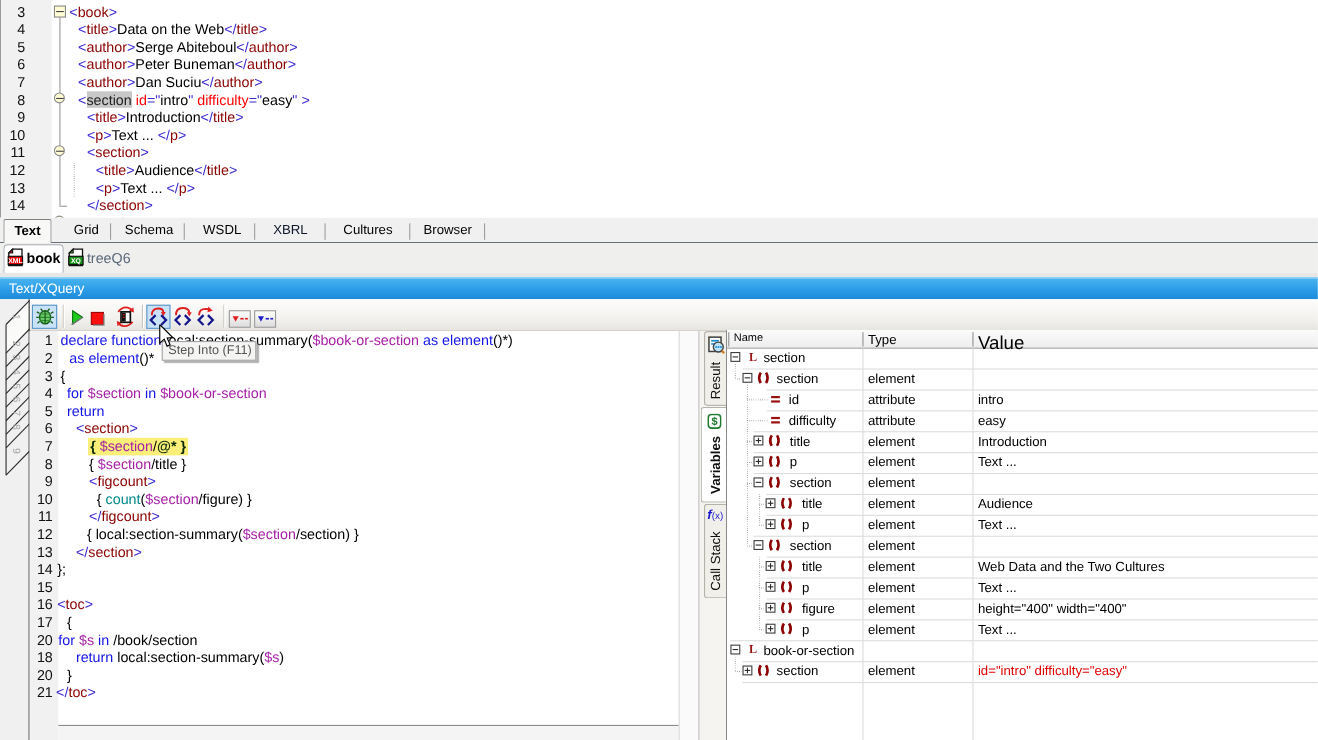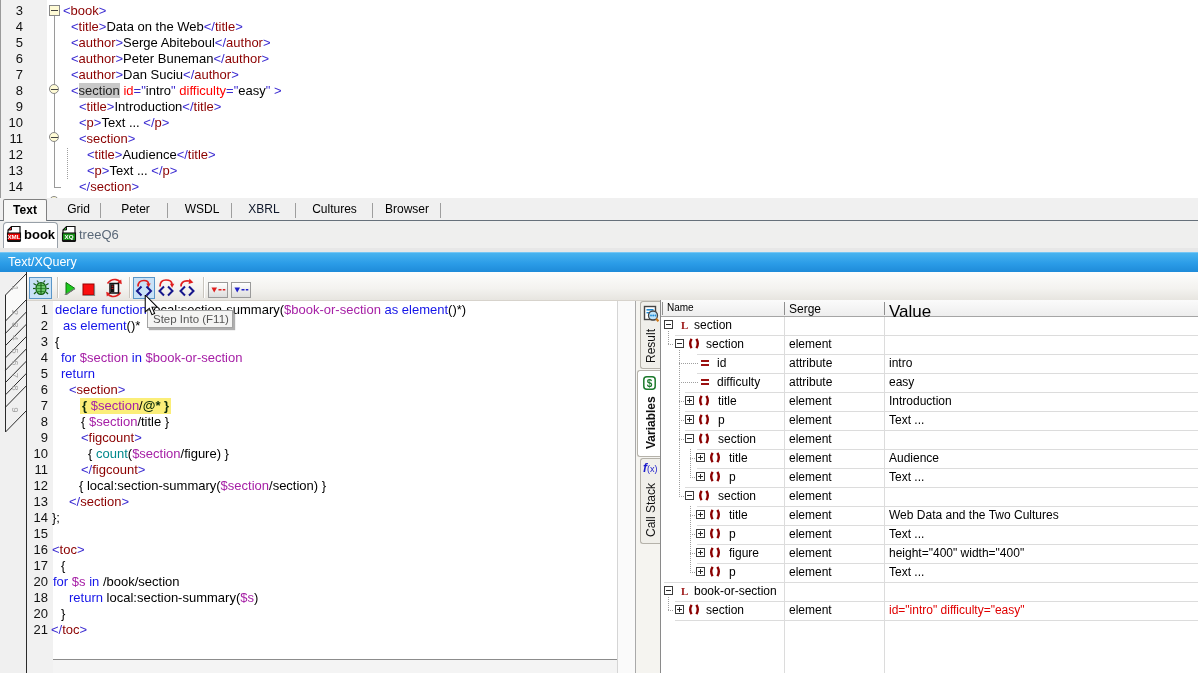--- a/index.html
+++ b/index.html
@@ -59,21 +59,21 @@
     <div class="cl" style="left:79px;top:115px"><span class="br">&lt;</span><span class="el">p</span><span class="br">&gt;</span>Text ... <span class="br">&lt;/</span><span class="el">p</span><span class="br">&gt;</span></div>
     <div class="cl" style="left:79px;top:131px"><span class="br">&lt;</span><span class="el">section</span><span class="br">&gt;</span></div>
     <div class="cl" style="left:87px;top:147px"><span class="br">&lt;</span><span class="el">title</span><span class="br">&gt;</span>Audience<span class="br">&lt;/</span><span class="el">title</span><span class="br">&gt;</span></div>
     <div class="cl" style="left:87px;top:163px"><span class="br">&lt;</span><span class="el">p</span><span class="br">&gt;</span>Text ... <span class="br">&lt;/</span><span class="el">p</span><span class="br">&gt;</span></div>
     <div class="cl" style="left:79px;top:179px"><span class="br">&lt;/</span><span class="el">section</span><span class="br">&gt;</span></div>
     <div class="cl" style="left:79px;top:195px"><span class="br">&lt;</span><span class="el">section</span><span class="br">&gt;</span></div>
   </div>
 <div class="abs" style="left:0;top:198px;width:1198px;height:23px;background:#f0f0f0"></div>
 <div class="abs" style="left:0;top:220px;width:1198px;height:1px;background:#66707a"></div>
 <div class="abs" style="left:33.5px;top:202px;width:90px;text-align:center;font-size:12px;color:#000">Grid</div>
-<div class="abs" style="left:90.5px;top:202px;width:90px;text-align:center;font-size:12px;color:#000">Peter</div>
+<div class="abs" style="left:90.5px;top:202px;width:90px;text-align:center;font-size:12px;color:#000">Schema</div>
 <div class="abs" style="left:157px;top:202px;width:90px;text-align:center;font-size:12px;color:#000">WSDL</div>
 <div class="abs" style="left:219px;top:202px;width:90px;text-align:center;font-size:12px;color:#0f172a">XBRL</div>
 <div class="abs" style="left:289.5px;top:202px;width:90px;text-align:center;font-size:12px;color:#000">Cultures</div>
 <div class="abs" style="left:362px;top:202px;width:90px;text-align:center;font-size:12px;color:#000">Browser</div>
 <div class="abs" style="left:100px;top:203px;width:1px;height:15px;background:#9e9e9e"></div>
 <div class="abs" style="left:167px;top:203px;width:1px;height:15px;background:#9e9e9e"></div>
 <div class="abs" style="left:231px;top:203px;width:1px;height:15px;background:#9e9e9e"></div>
 <div class="abs" style="left:295px;top:203px;width:1px;height:15px;background:#9e9e9e"></div>
 <div class="abs" style="left:372px;top:203px;width:1px;height:15px;background:#9e9e9e"></div>
 <div class="abs" style="left:440px;top:203px;width:1px;height:15px;background:#9e9e9e"></div>
@@ -265,21 +265,21 @@
 <div class="abs" style="left:643px;top:461px;width:18px;height:13px;font-size:12px;color:#1a1acc"><b><i>f</i></b><span style="font-size:9px">(x)</span></div>
 <div class="vtext" style="left:644px;top:479px;width:14px;height:62px;text-align:center">Call Stack</div>
 <div class="abs" style="left:660px;top:300px;width:1px;height:373px;background:#8a8a8a"></div>
 <div class="abs" style="left:661px;top:300px;width:537px;height:373px;background:#fff"></div>
 <div class="abs" style="left:661px;top:300px;width:537px;height:17px;background:linear-gradient(#fbfbfb,#ededed)"></div>
 <div class="abs" style="left:661px;top:316px;width:537px;height:1px;background:#a5a5a5"></div>
 <div class="abs" style="left:662px;top:302px;width:1px;height:13px;background:#8f8f8f"></div>
 <div class="abs" style="left:784px;top:302px;width:1px;height:13px;background:#8f8f8f"></div>
 <div class="abs" style="left:884px;top:302px;width:1px;height:13px;background:#8f8f8f"></div>
 <div class="abs" style="left:667px;top:302px;font-size:10px;color:#000">Name</div>
-<div class="abs" style="left:789px;top:302px;font-size:12px;color:#000">Serge</div>
+<div class="abs" style="left:789px;top:302px;font-size:12px;color:#000">Type</div>
 <div class="abs" style="left:889px;top:302px;font-size:17px;color:#000">Value</div>
 <div class="gridv" style="left:784px;top:317px;height:356px"></div>
 <div class="gridv" style="left:884px;top:317px;height:356px"></div>
 <div class="gridh" style="left:675px;top:334.5px;width:523px"></div>
 <div class="ebox" style="left:664px;top:320.0px">
     <i></i>
   </div>
 <div class="abs" style="left:681px;top:319px;font-family:'Liberation Serif',serif;font-size:11px;font-weight:bold;color:#9b1515">L</div>
 <div class="trow" style="left:694px;top:315.5px">section</div>
 <div class="gridh" style="left:697px;top:353.5px;width:501px"></div>

